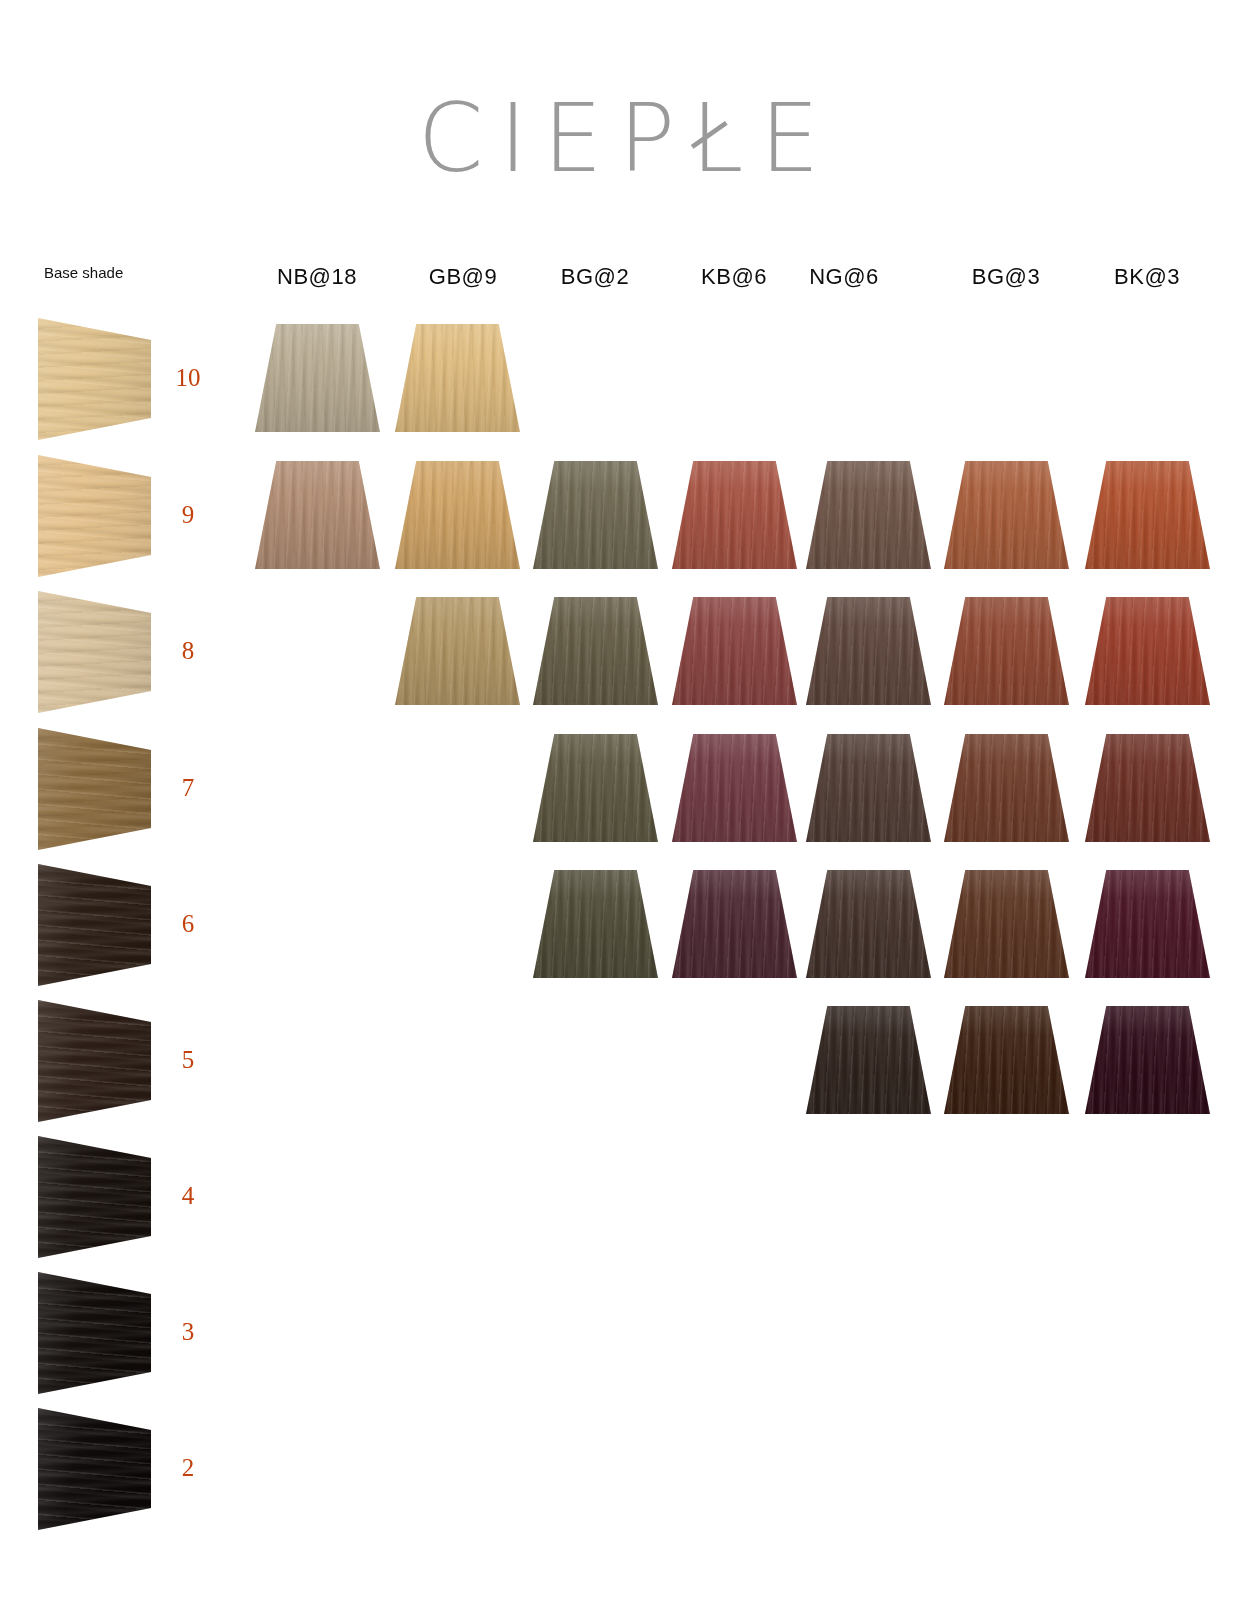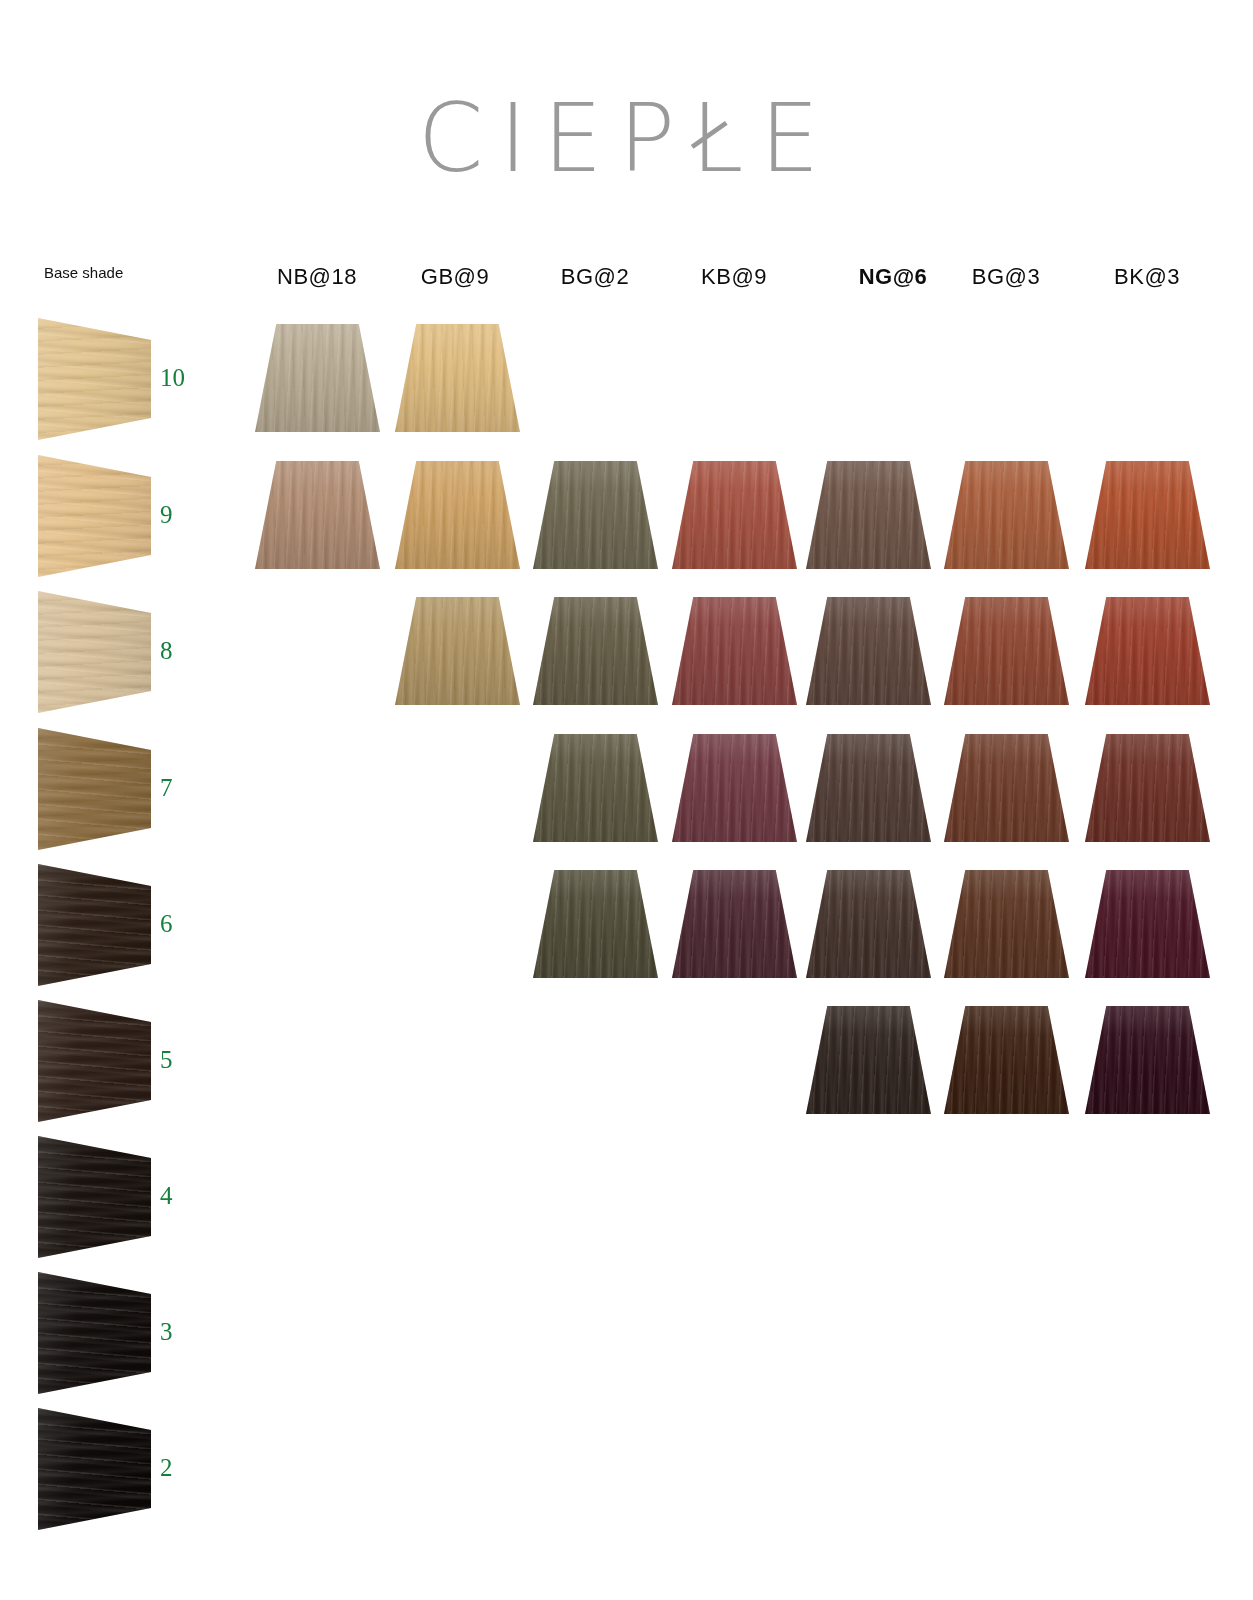--- a/index.html
+++ b/index.html
@@ -61,23 +61,24 @@
     height: 122px;
     clip-path: polygon(0% 0%, 100% 18%, 100% 82%, 0% 100%);
   }
   .base-swatch .grain {
     position: absolute;
     inset: 0;
   }
   .row-number {
     position: absolute;
     width: 56px;
+    text-align: center;
     font-family: "Liberation Serif", serif;
     font-size: 25px;
-    color: #15803d;
+    color: #c2410c;
   }
 
   
   .swatch {
     position: absolute;
     width: 125px;
     height: 108px;
     clip-path: polygon(17% 0%, 83% 0%, 100% 100%, 0% 100%);
   }
   .swatch .grain {
@@ -132,24 +133,24 @@
 </style>
 </head>
 <body>
 
 <div id="page-title">CIEPŁE</div>
 
 <div id="base-shade-label">Base shade</div>
 
 <div id="column-headers">
     <div class="col-header" style="left: 247px;">NB@18</div>
-    <div class="col-header" style="left: 385px;">GB@9</div>
+    <div class="col-header" style="left: 393px;">GB@9</div>
     <div class="col-header" style="left: 525px;">BG@2</div>
-    <div class="col-header" style="left: 664px;">KB@9</div>
-    <div class="col-header" style="left: 823px; font-weight: bold;">NG@6</div>
+    <div class="col-header" style="left: 664px;">KB@6</div>
+    <div class="col-header" style="left: 774px;">NG@6</div>
     <div class="col-header" style="left: 936px;">BG@3</div>
     <div class="col-header" style="left: 1077px;">BK@3</div>
   </div>
 <div id="base-column">
     <div class="base-swatch" style="top: 318px; background: rgb(226, 196, 142);">
       <div class="grain strands-h"></div>
     </div>
     <div class="base-swatch" style="top: 455px; background: rgb(228, 192, 138);">
       <div class="grain strands-h"></div>
     </div>

